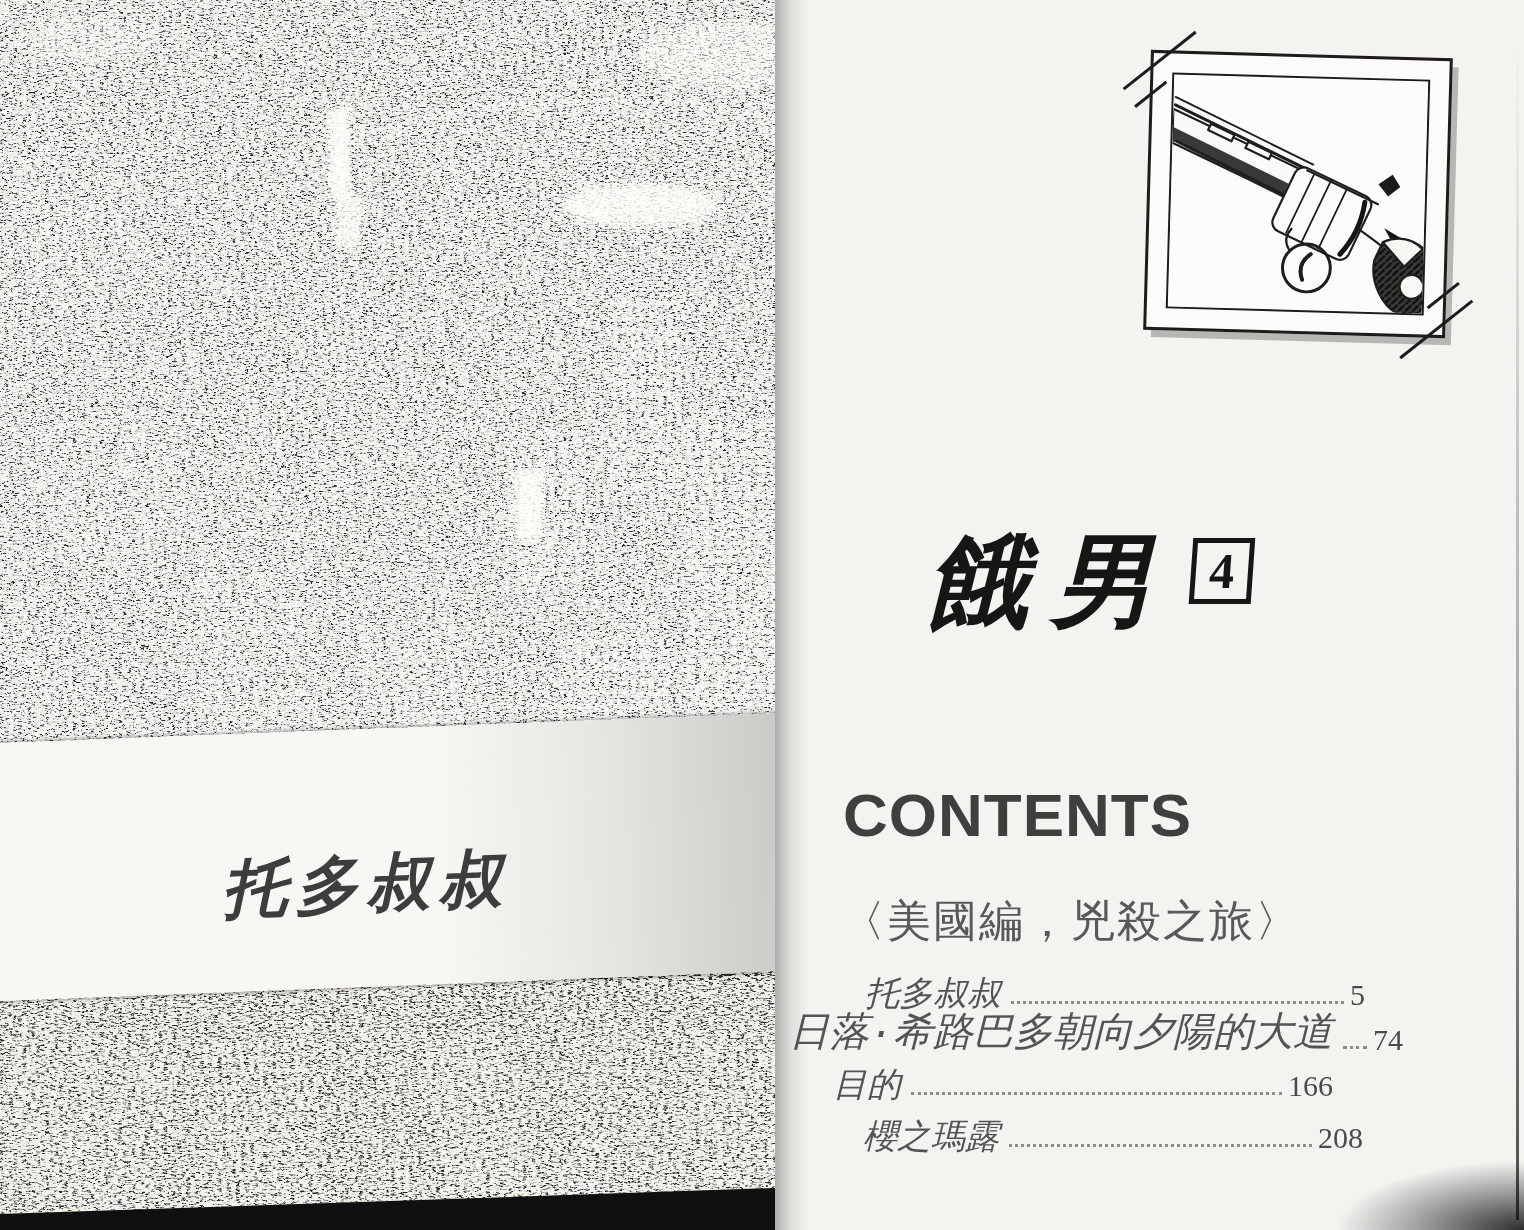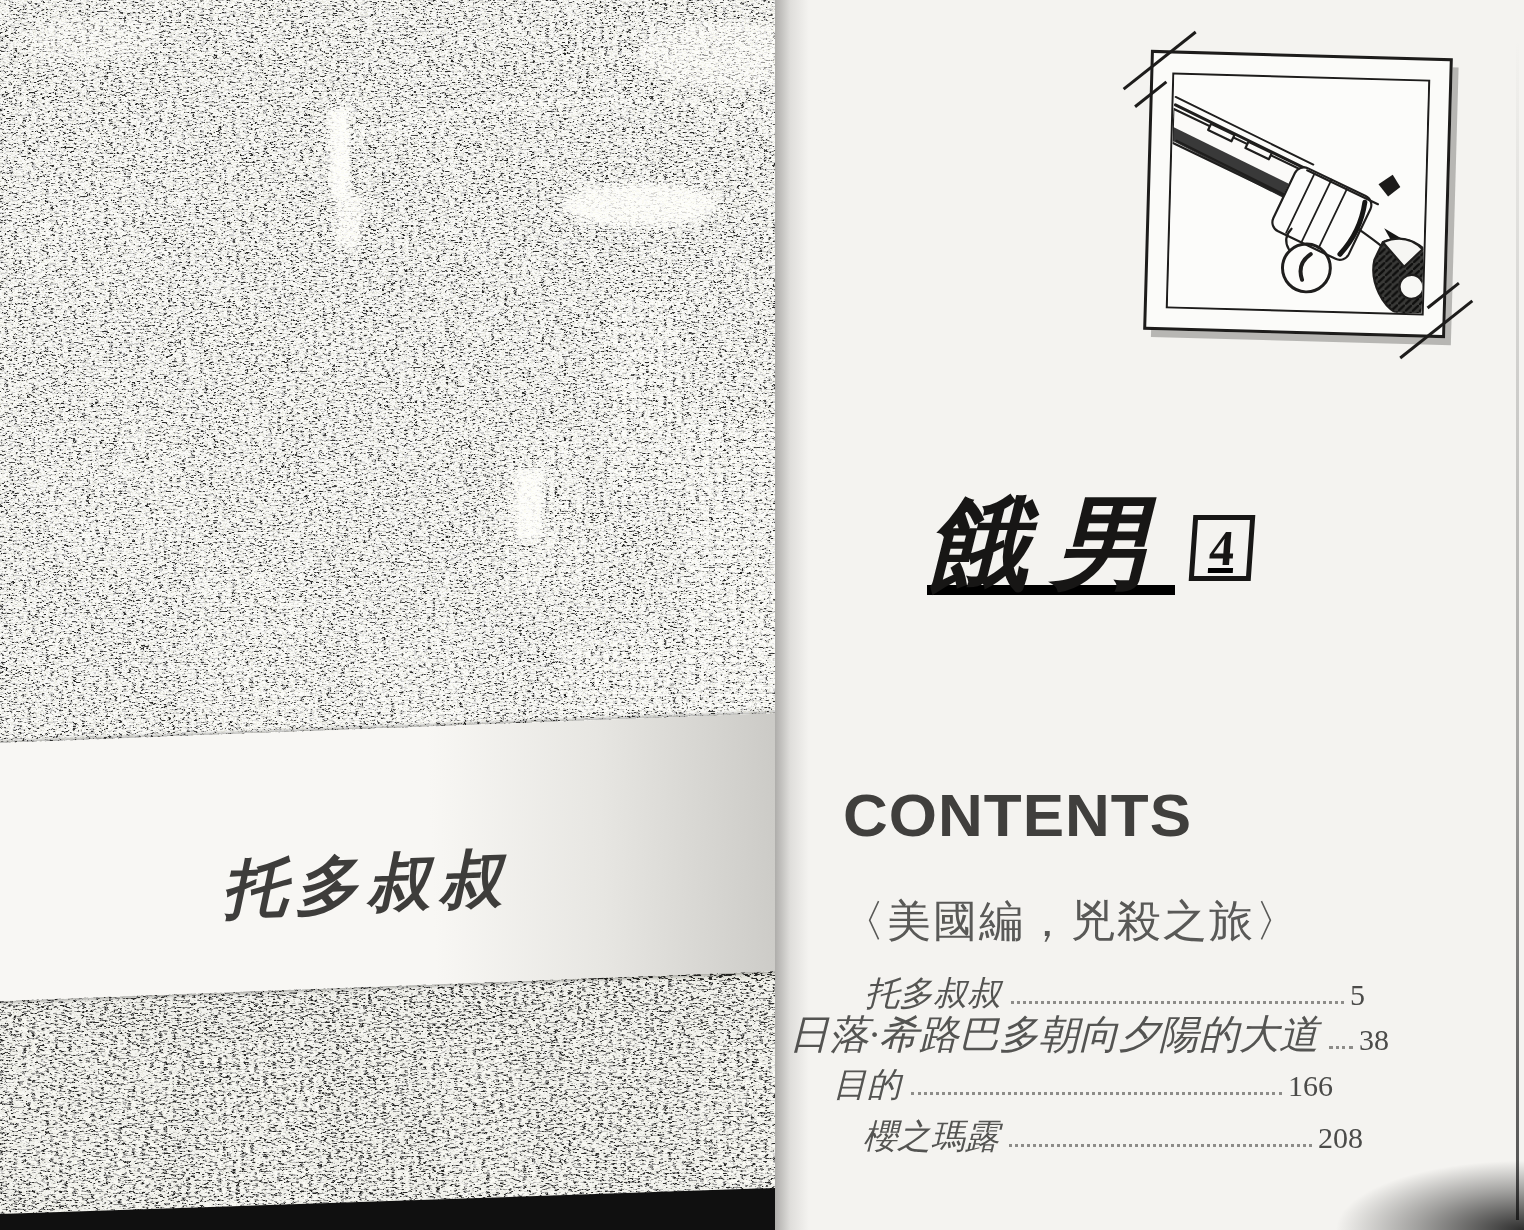--- a/index.html
+++ b/index.html
@@ -47,21 +47,21 @@
     position:absolute;left:19px;top:19px;right:19px;bottom:19px;
     border:2.5px solid #1d1c1b;overflow:hidden;background:#fcfcfa;
   }
   #gun-frame-inner svg{display:block;width:100%;height:100%;}
   .tick{position:absolute;background:#1d1c1b;height:3px;}
   #tick-tl{width:92px;left:-40px;top:6px;transform:rotate(-40deg);}
   #tick-tl2{width:40px;left:-22px;top:40px;transform:rotate(-40deg);}
   #tick-br{width:92px;right:-40px;bottom:4px;transform:rotate(-40deg);}
   #tick-br2{width:40px;right:-20px;bottom:38px;transform:rotate(-40deg);}
   
-  #title-row{position:absolute;left:152px;top:494px;display:flex;align-items:center;text-decoration:underline;}
+  #title-row{position:absolute;left:152px;top:532px;display:flex;}
   #series-title{
     font-size:102px;line-height:1;font-weight:900;color:#171615;
     letter-spacing:22px;font-family:"Liberation Serif",serif;font-style:italic;
   }
   #volume-badge{
     width:52px;height:56px;border:5px solid #171615;margin-left:16px;margin-top:6px;
     display:flex;align-items:center;justify-content:center;
     font-size:50px;font-weight:bold;color:#171615;transform:skewX(-4deg);
     font-family:"Liberation Serif",serif;
   }
@@ -76,21 +76,21 @@
     position:absolute;left:66px;top:892px;
     font-size:44px;color:#595957;letter-spacing:2px;
     font-family:"Liberation Serif",serif;
   }
   
   .toc-row{
     position:absolute;left:0;width:500px;display:flex;align-items:flex-end;
     color:#545452;font-family:"Liberation Serif",serif;font-style:italic;
   }
   .toc-title{font-size:34px;line-height:1.1;white-space:nowrap;}
-  .toc-row.big .toc-title{font-size:40px;}
+  .toc-row.big .toc-title{font-size:40px;font-family:Liberation Mono, monospace;}
   .toc-leader{flex:1;min-width:24px;border-bottom:3px dotted #8d8c89;margin:0 6px 8px 10px;}
   .toc-num{font-size:30px;font-style:normal;color:#4b4b49;line-height:1;margin-bottom:2px;}
   #toc-row-1{top:975px;padding-left:90px;}
   #toc-row-2{top:1013px;padding-left:14px;}
   #toc-row-3{top:1066px;padding-left:58px;}
   #toc-row-4{top:1118px;padding-left:88px;}
 </style>
 </head>
 <body>
 
@@ -226,21 +226,21 @@
     <div id="arc-subtitle">〈美國編，兇殺之旅〉</div>
 
     <div class="toc-row" id="toc-row-1">
       <span class="toc-title">托多叔叔</span>
       <span class="toc-leader"></span>
       <span class="toc-num">5</span>
     </div>
     <div class="toc-row big" id="toc-row-2">
       <span class="toc-title">日落·希路巴多朝向夕陽的大道</span>
       <span class="toc-leader"></span>
-      <span class="toc-num">38</span>
+      <span class="toc-num">74</span>
     </div>
     <div class="toc-row" id="toc-row-3">
       <span class="toc-title">目的</span>
       <span class="toc-leader"></span>
       <span class="toc-num">166</span>
     </div>
     <div class="toc-row" id="toc-row-4">
       <span class="toc-title">櫻之瑪露</span>
       <span class="toc-leader"></span>
       <span class="toc-num">208</span>

